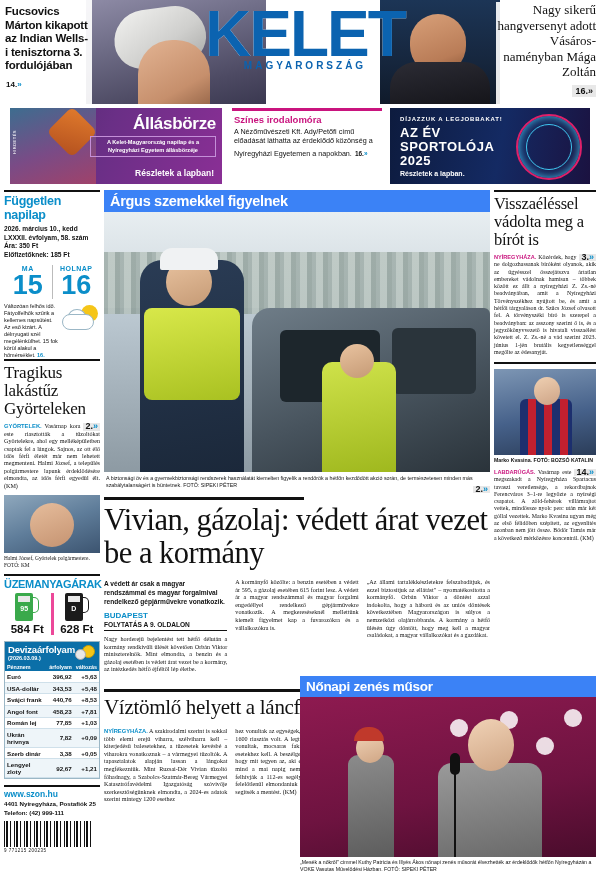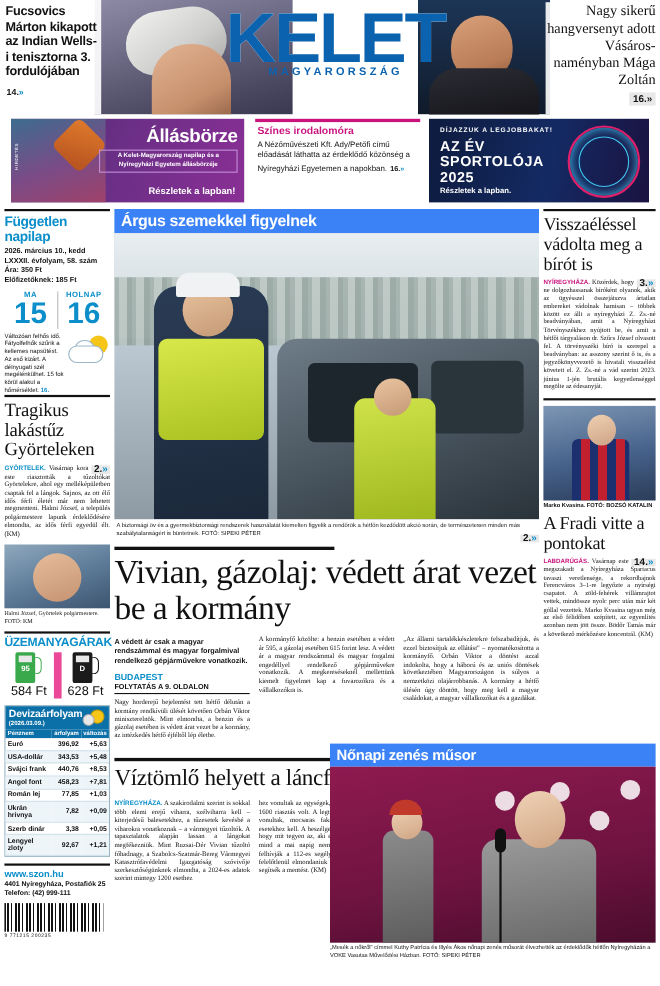--- a/index.html
+++ b/index.html
@@ -154,31 +154,31 @@
     background:linear-gradient(160deg,#8fa8bd,#5f7d9a 50%,#3c5470);position:relative;overflow:hidden;}
   .rail-photo:before{content:"";position:absolute;left:26px;top:8px;width:44px;height:44px;border-radius:50%;
     background:linear-gradient(160deg,#e6bd9c,#c59371);}
   .rail-cap{font-family:"Liberation Serif",serif;font-size:5.4px;line-height:6.6px;margin-top:2px;}
 
   
   .fuel{margin-top:6px;border-top:2px solid #111;}
   .fuel h4{margin:2px 0 3px 0;text-align:left;font-size:11px;font-weight:bold;color:#0b8ec9;letter-spacing:-.3px;}
   .fuelrow{display:flex;}
   .fcell{flex:1;text-align:center;}
-  .fcell.sep{border-left:7px solid #ec4899;}
+  .fcell.sep{border-left:3px solid #ec4899;}
   .pump{width:24px;height:28px;margin:0 auto;position:relative;}
   .pump .body{position:absolute;left:0;top:0;width:18px;height:28px;border-radius:2px;}
   .pump .screen{position:absolute;left:3px;top:3px;width:12px;height:6px;background:#e8e8e8;}
   .pump .lbl{position:absolute;left:3px;top:12px;width:12px;text-align:center;font-size:7px;font-weight:bold;color:#fff;}
   .pump .nz{position:absolute;left:16px;top:4px;width:7px;height:14px;border:1.6px solid #666;border-left:none;border-radius:0 5px 5px 0;}
   .pump.g .body{background:#3aa94b;}
   .pump.g .nz{border-color:#3aa94b;}
   .pump.d .body{background:#1b1b1b;}
   .pump.d .nz{border-color:#1b1b1b;}
-  .fprice{font-size:11.5px;font-weight:normal;margin-top:2px;}
+  .fprice{font-size:11.5px;font-weight:bold;margin-top:2px;}
 
   
   .fx{margin-top:6px;border:1px solid #9bb7c6;}
   .fx-head{background:#0b6fa8;color:#fff;padding:2px 3px;position:relative;}
   .fx-head .t{font-size:9.5px;font-weight:bold;letter-spacing:-.2px;}
   .fx-head .d{font-size:5.5px;font-weight:bold;}
   .fx-head .coin{position:absolute;right:4px;top:3px;width:11px;height:11px;border-radius:50%;background:#f5c518;border:1px solid #c79c06;}
   .fx-head .coin2{position:absolute;right:13px;top:7px;width:9px;height:9px;border-radius:50%;background:#e8e8e8;border:1px solid #aaa;}
   table.fxt{width:100%;border-collapse:collapse;}
   table.fxt th{background:#0b6fa8;color:#fff;font-size:5.4px;padding:1px 2px;text-align:left;font-weight:bold;}
@@ -527,21 +527,20 @@
         <span class="lead">NYÍREGYHÁZA.</span><span> Közérdek, hogy ne dolgozhassanak bíróként olyanok, akik az ügyésszel összejátszva ártatlan embereket vádolnak hamisan – többek között ez állt a nyíregyházi Z. Zs.-né beadványában, amit a Nyíregyházi Törvényszékhez nyújtott be, és amit a hétfői tárgyaláson dr. Szűcs József olvasott fel. A törvényszéki bíró is szerepel a beadványban: az asszony szerint ő is, és a jegyzőkönyvvezető is hivatali visszaélést követett el. Z. Zs.-né a vád szerint 2023. június 1-jén brutális kegyetlenséggel megölte az édesanyját.</span>
       </p>
 
       <div style="border-top:2px solid #111;margin-top:6px;padding-top:5px;"></div>
       <div class="rphoto">
         <div class="jersey"></div>
         <div class="head"></div>
       </div>
       <div class="rcap">Marko Kvasina. FOTÓ: BOZSÓ KATALIN</div>
 
-      <h2 class="head">A Fradi vitte a pontokat</h2>
       <p class="body">
         <span class="pgbig"><span>14.</span><span class="arr">»</span></span>
         <span class="lead">LABDARÚGÁS.</span><span> Vasárnap este megszakadt a Nyíregyháza Spartacus tavaszi veretlensége, a rekordbajnok Ferencváros 3–1-re legyőzte a nyírségi csapatot. A zöld-fehérek villámrajtot vettek, mindössze nyolc perc után már két góllal vezettek. Marko Kvasina ugyan még az első félidőben szépített, az egyenlítés azonban nem jött össze. Bödőr Tamás már a következő mérkőzésre koncentrál. (KM)</span>
       </p>
     </div>
   </div>
 
   <div class="bottom">
     <div class="band">Nőnapi zenés műsor</div>
     <div class="bphoto">

